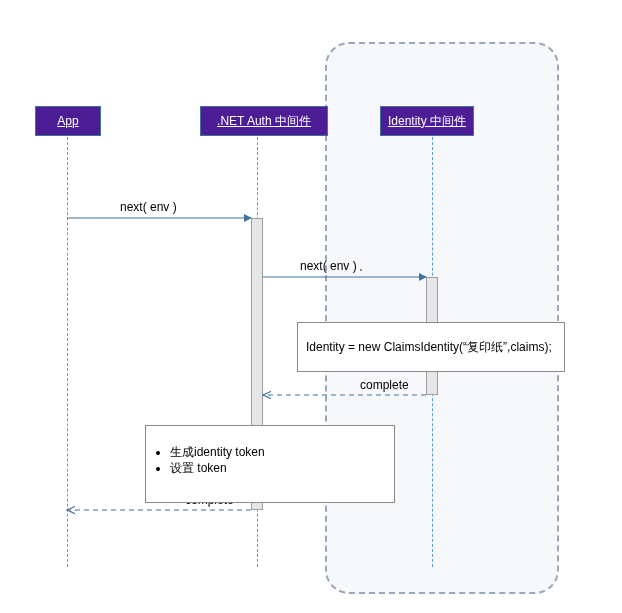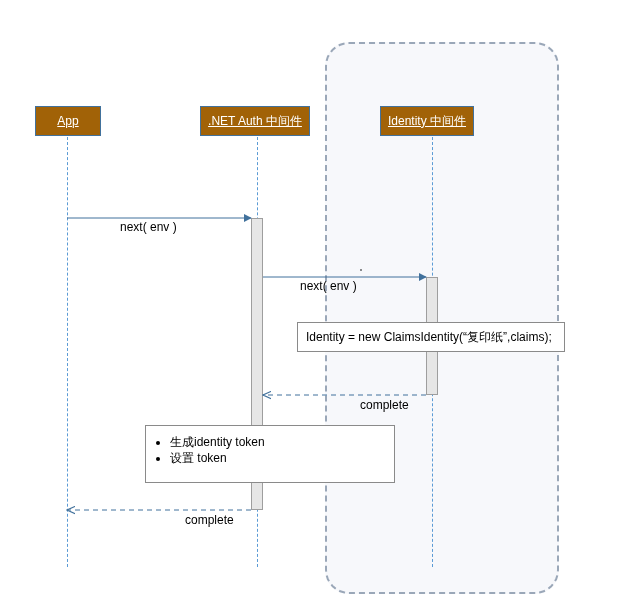--- a/index.html
+++ b/index.html
@@ -12,21 +12,21 @@
     font-size: 12px;
     color: #000;
     position: relative;
     overflow: hidden;
   }
 
   .participant {
     position: absolute;
     top: 106px;
     height: 30px;
-    background: #a16207;
+    background: #4c1d95;
     border: 1px solid #41719c;
     color: #ffffff;
     display: flex;
     align-items: center;
     justify-content: center;
     font-size: 12px;
     box-sizing: border-box;
   }
   .participant span { text-decoration: underline; }
 
@@ -49,35 +49,34 @@
     position: absolute;
     border: 2px dashed #9aa7b8;
     border-radius: 24px;
     background: rgba(240,243,247,0.55);
   }
 
   .note {
     position: absolute;
     background: #ffffff;
     border: 1px solid #8a8a8a;
-    padding: 6px 8px;
+    padding: 16px 8px;
     font-size: 12px;
     line-height: 1.35;
     box-sizing: border-box;
   }
   .note .line { white-space: nowrap; }
   .note ul { margin: 2px 0 10px 16px; padding: 0; }
   .note li { margin: 0; }
 
   .msg-label {
     position: absolute;
     font-size: 12px;
     color: #000;
     white-space: nowrap;
-    margin-top: 20px;
   }
 
   svg.overlay {
     position: absolute;
     top: 0;
     left: 0;
     width: 622px;
     height: 613px;
     pointer-events: none;
   }
@@ -87,21 +86,21 @@
 
 <div class="container-box" style="left:325px; top:42px; width:230px; height:548px;"></div>
 
 <div class="lifeline" style="left:67px; height:430px;"></div>
 <div class="lifeline" style="left:257px; height:430px;"></div>
 <div class="lifeline" style="left:432px; height:430px;"></div>
 
 <div class="participant" style="left:35px; width:66px;">
   <span>App</span>
 </div>
-<div class="participant" style="left:200px; width:110px;">
+<div class="participant" style="left:200px; width:128px;">
   <span>.NET Auth 中间件</span>
 </div>
 <div class="participant" style="left:380px; width:94px;">
   <span>Identity 中间件</span>
 </div>
 
 <div class="activation" style="left:251px; top:218px; height:292px;"></div>
 <div class="activation" style="left:426px; top:277px; height:118px;"></div>
 
 <div class="msg-label" style="left:120px; top:200px;">next( env )</div>

